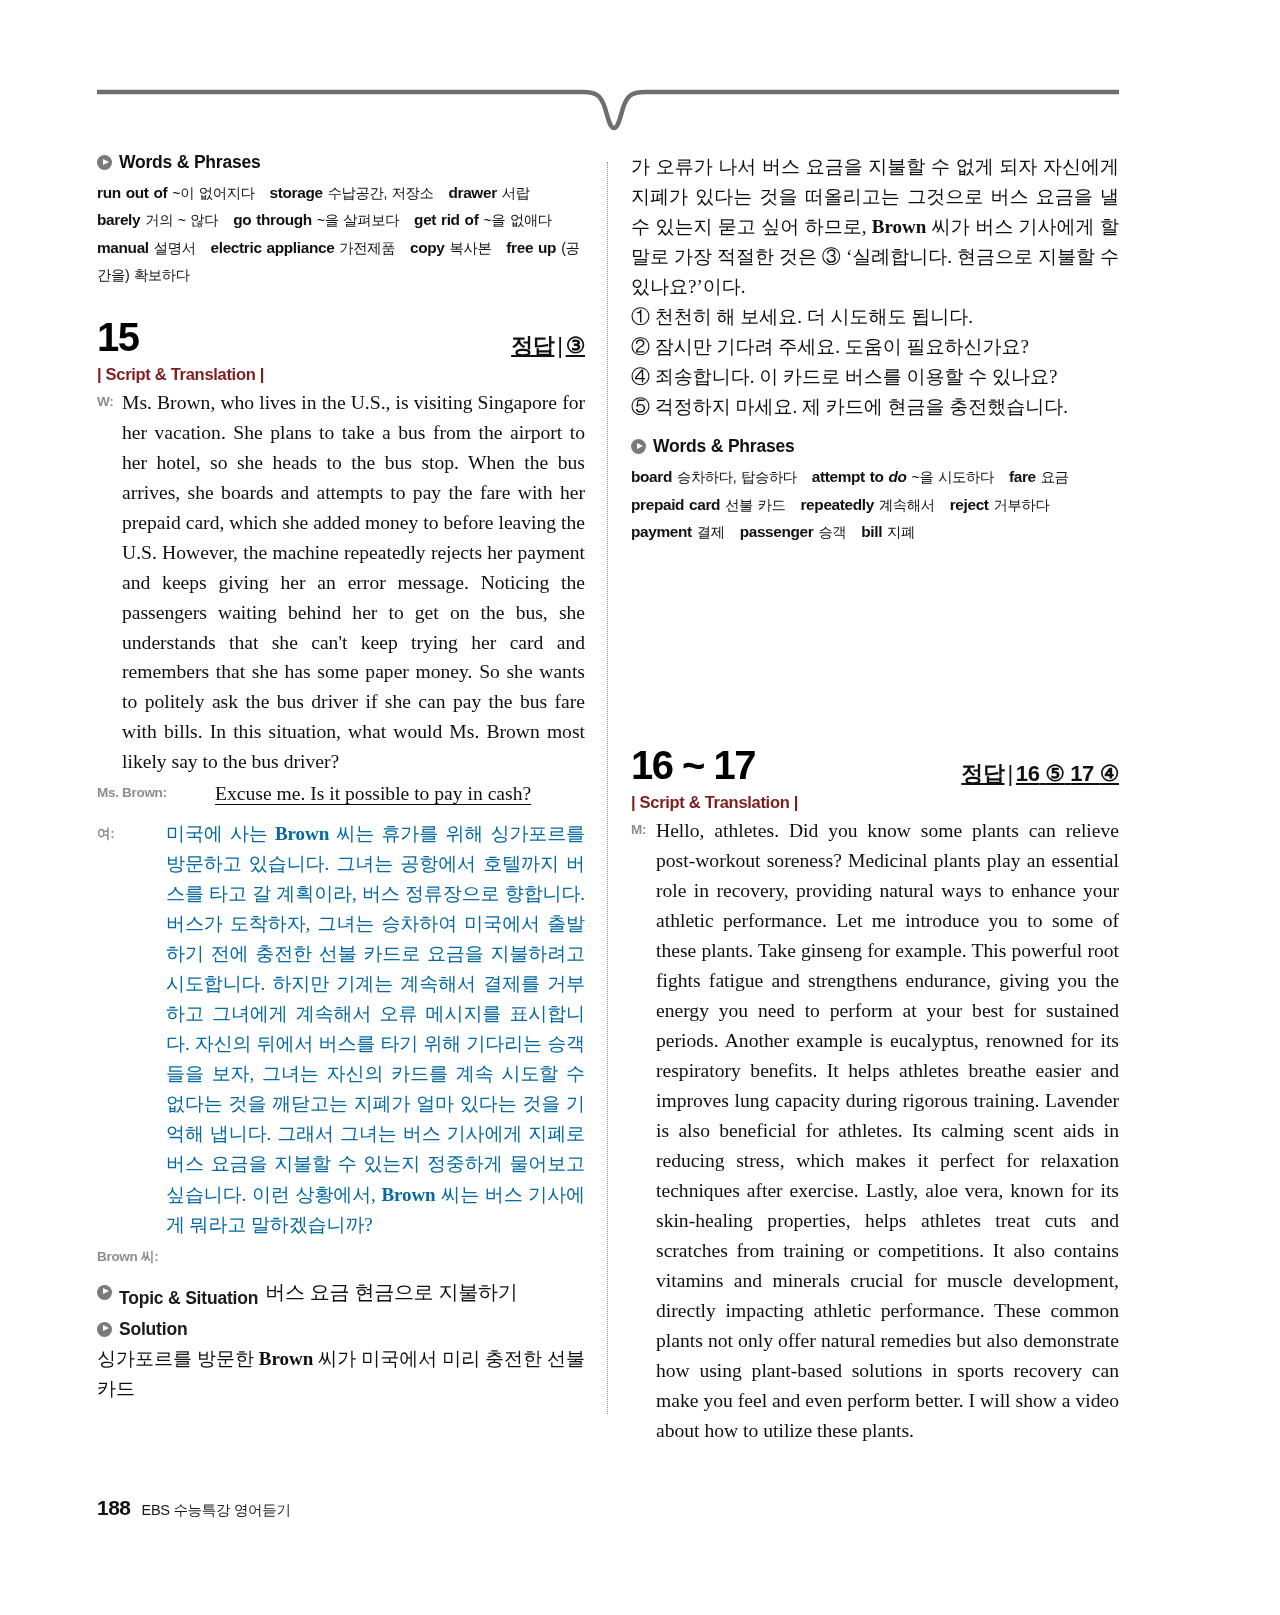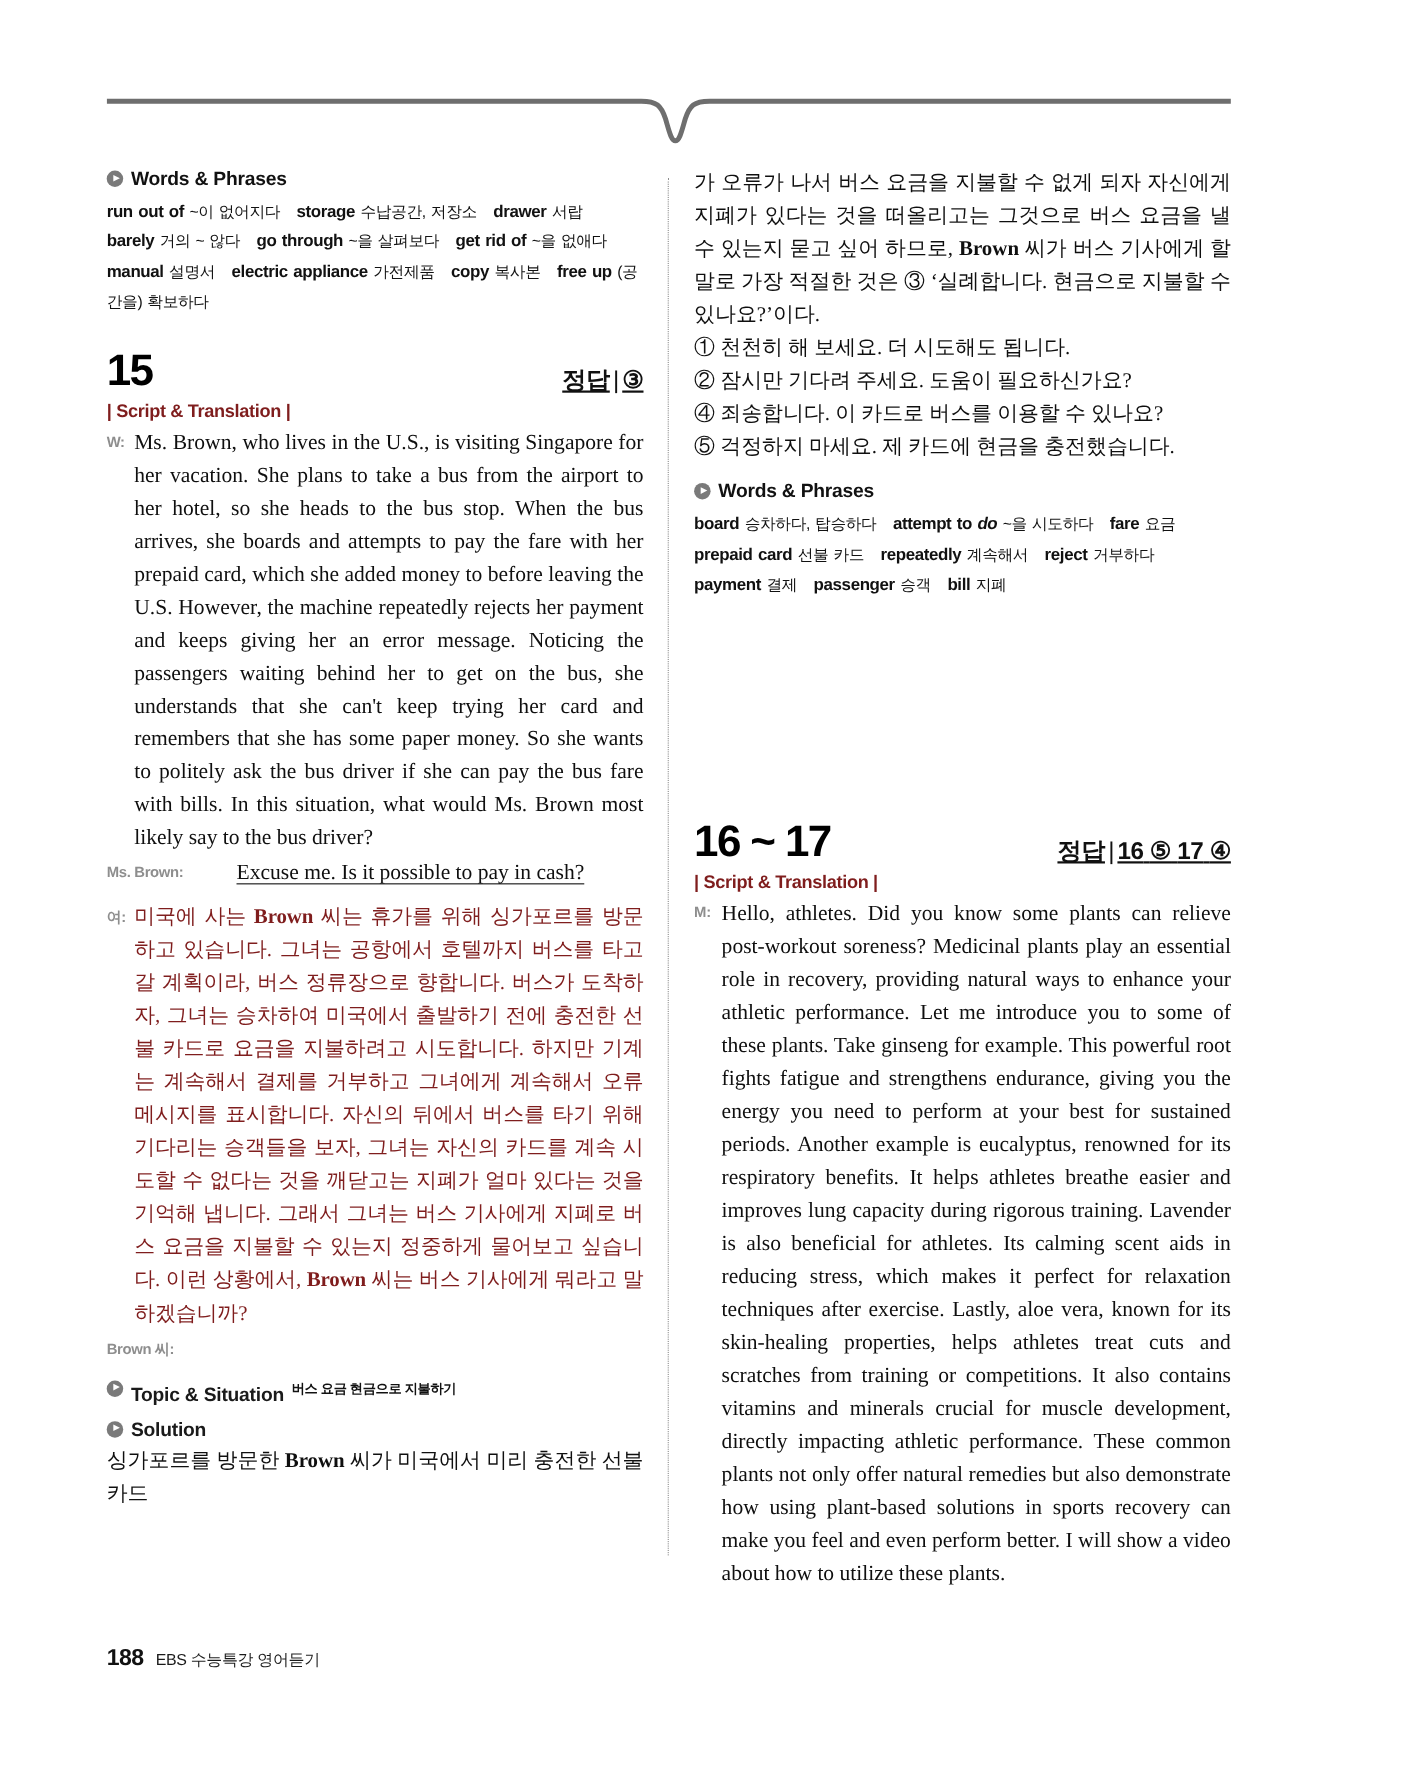--- a/index.html
+++ b/index.html
@@ -159,22 +159,23 @@
     text-align: justify;
     text-justify: inter-word;
     color: #0f0f0f;
   }
   .ko-text {
     flex: 1 1 auto;
     font-family: "Liberation Serif", serif;
     font-size: 19px;
     line-height: 1.58;
     text-align: justify;
-    color: #7f1d1d;
+    color: #0369a1;
     letter-spacing: -0.1px;
+    margin-left: 44px;
   }
   .ko-text .latin { font-family: "Liberation Serif", serif; font-weight: bold; }
   .answer-underline {
     text-decoration: underline;
     text-underline-offset: 4px;
   }
 
   .ko-block {
     font-family: "Liberation Serif", serif;
     font-size: 19px;
@@ -193,24 +194,24 @@
   .choices div { white-space: nowrap; }
 
   .section-gap-sm { height: 8px; }
   .topic-line {
     display: flex;
     align-items: center;
     gap: 7px;
     margin-top: 10px;
   }
   .topic-ko {
-    font-size: 12px;
+    font-size: 20px;
     letter-spacing: -0.3px;
     color: #111;
-    font-weight: bold;
+    font-weight: normal;
   }
   .solution-body {
     font-family: "Liberation Serif", serif;
     font-size: 19px;
     line-height: 1.58;
     text-align: justify;
     color: #0f0f0f;
     margin-top: 4px;
   }
   .solution-body .latin { font-weight: bold; }

